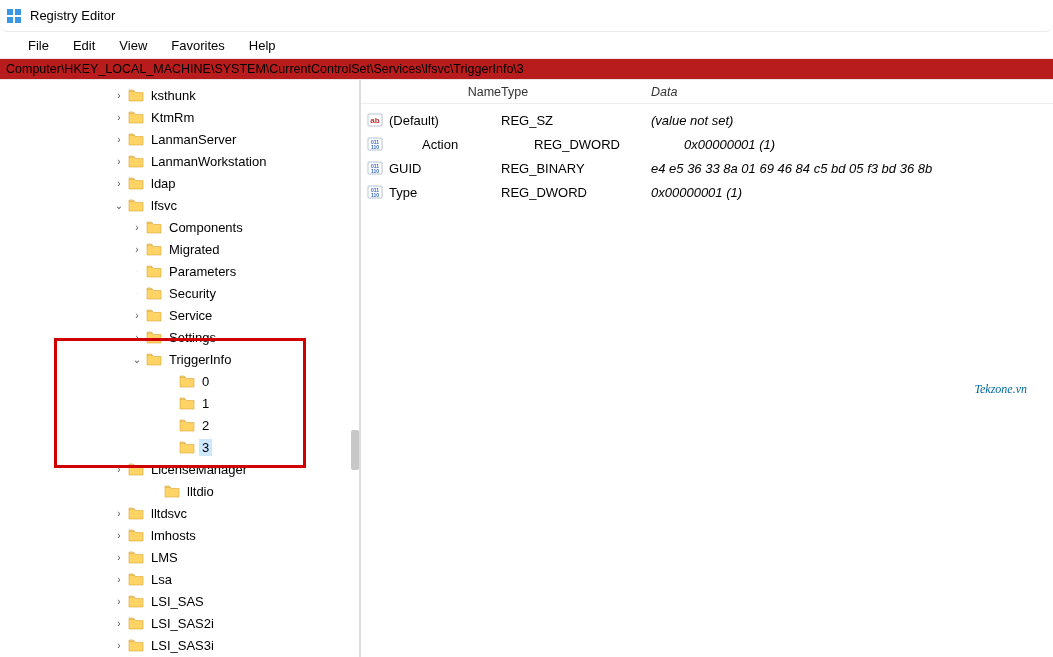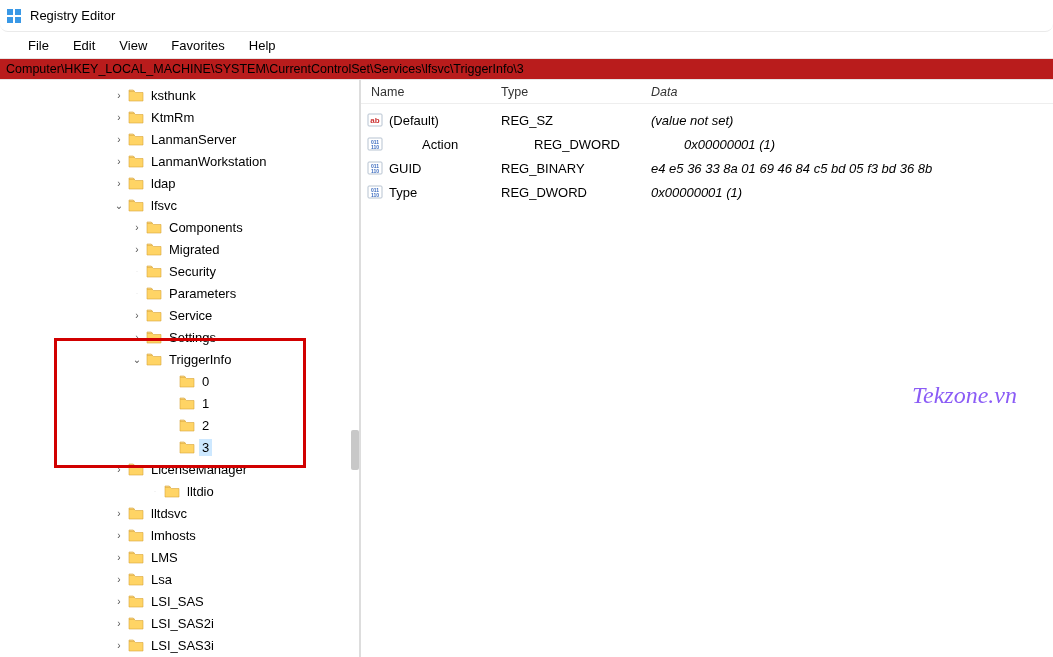--- a/index.html
+++ b/index.html
@@ -113,42 +113,42 @@
     border-left: 1px solid #ddd;
   }
   .list-header {
     display: flex;
     height: 24px;
     align-items: center;
     font-size: 12.5px;
     color: #333;
     border-bottom: 1px solid #eee;
   }
-  .col-name { width: 140px; padding-left: 10px; }
+  .col-name { width: 140px; padding-left: 10px; text-align: right; }
   .col-type { width: 150px; }
   .col-data { flex: 1; font-style: italic; }
   .list-row {
     display: flex;
     align-items: flex-end;
     height: 24px;
     font-size: 13px;
   }
   .list-row .row-icon {
     width: 16px; height: 16px;
     margin-left: 6px;
     margin-right: 6px;
     flex-shrink: 0;
   }
   .watermark {
     position: absolute;
-    right: 36px;
+    right: 26px;
     top: 302px;
-    color: #8b5cf6;
+    color: #0369a1;
     font-family: Georgia, serif;
-    font-size: 24px;
+    font-size: 12px;
     font-style: italic;
     pointer-events: none;
   }
 </style>
 </head>
 <body>
 
 <svg width="0" height="0" style="position:absolute">
   <defs>
     <symbol id="folder" viewBox="0 0 16 14">
@@ -252,28 +252,28 @@
           <span class="folder-icon"><svg width="16" height="14">
               <use href="#folder"></use>
             </svg></span>
           <span class="label">Migrated</span>
         </div>
         <div class="tree-node" style="padding-left: 130px;">
           <span class="expander" style="color: rgb(187, 187, 187); font-size: 6px;">·</span>
           <span class="folder-icon"><svg width="16" height="14">
               <use href="#folder"></use>
             </svg></span>
+          <span class="label">Parameters</span>
+        </div>
+        <div class="tree-node" style="padding-left: 130px;">
+          <span class="expander" style="color: rgb(187, 187, 187); font-size: 6px;">·</span>
+          <span class="folder-icon"><svg width="16" height="14">
+              <use href="#folder"></use>
+            </svg></span>
           <span class="label">Security</span>
-        </div>
-        <div class="tree-node" style="padding-left: 130px;">
-          <span class="expander" style="color: rgb(187, 187, 187); font-size: 6px;">·</span>
-          <span class="folder-icon"><svg width="16" height="14">
-              <use href="#folder"></use>
-            </svg></span>
-          <span class="label">Parameters</span>
         </div>
         <div class="tree-node" style="padding-left: 130px;">
           <span class="expander">›</span>
           <span class="folder-icon"><svg width="16" height="14">
               <use href="#folder"></use>
             </svg></span>
           <span class="label">Service</span>
         </div>
         <div class="tree-node" style="padding-left: 130px;">
           <span class="expander">›</span>

